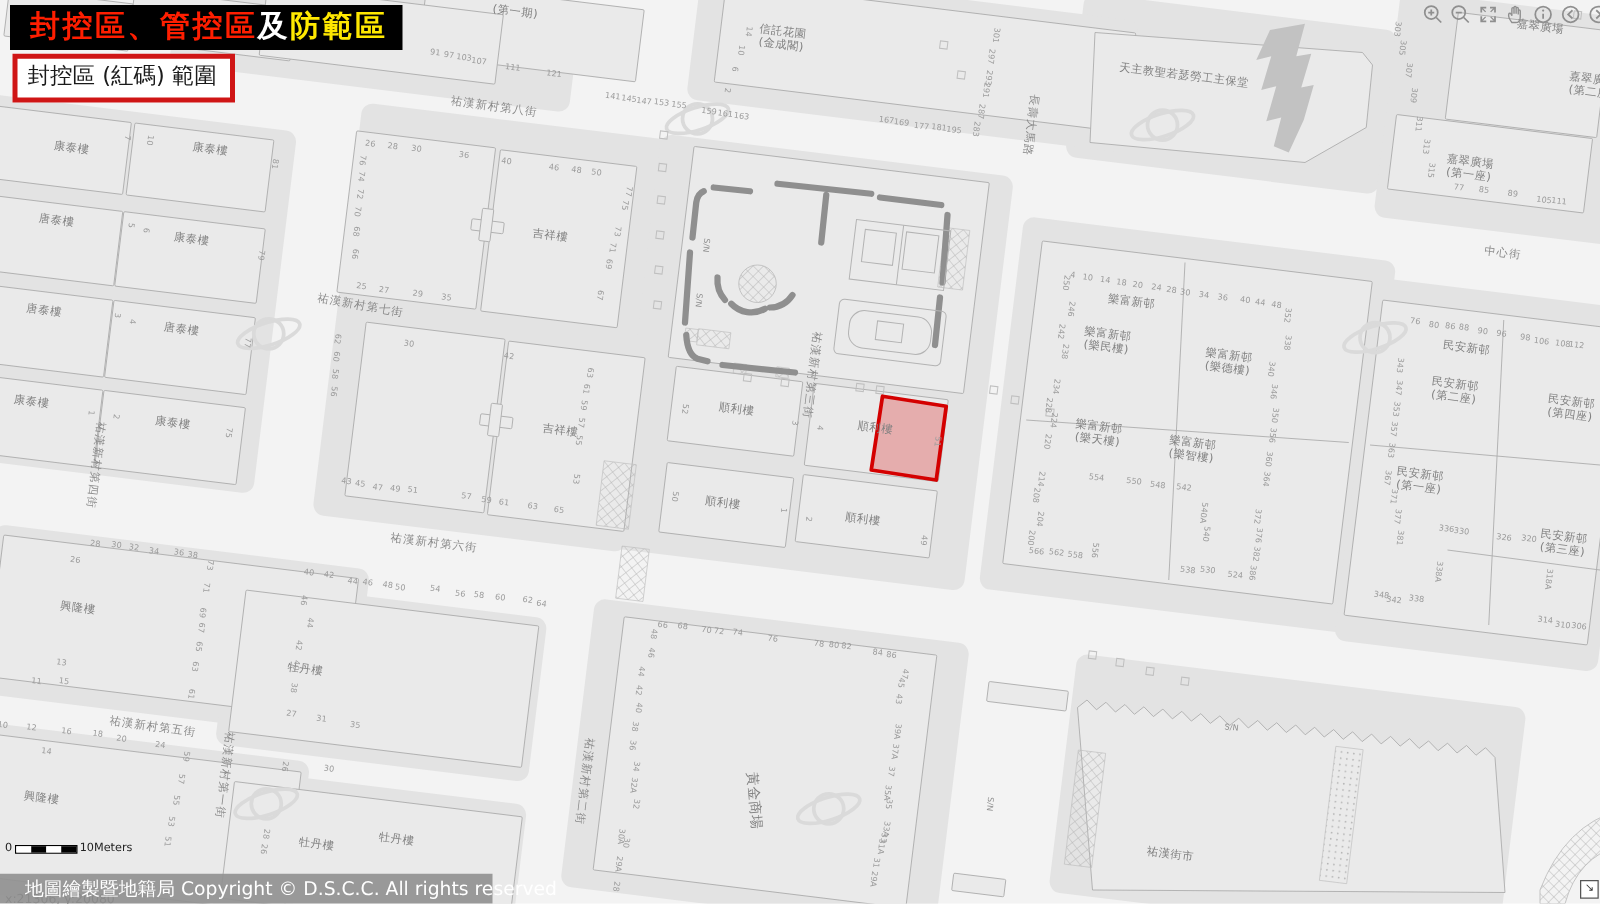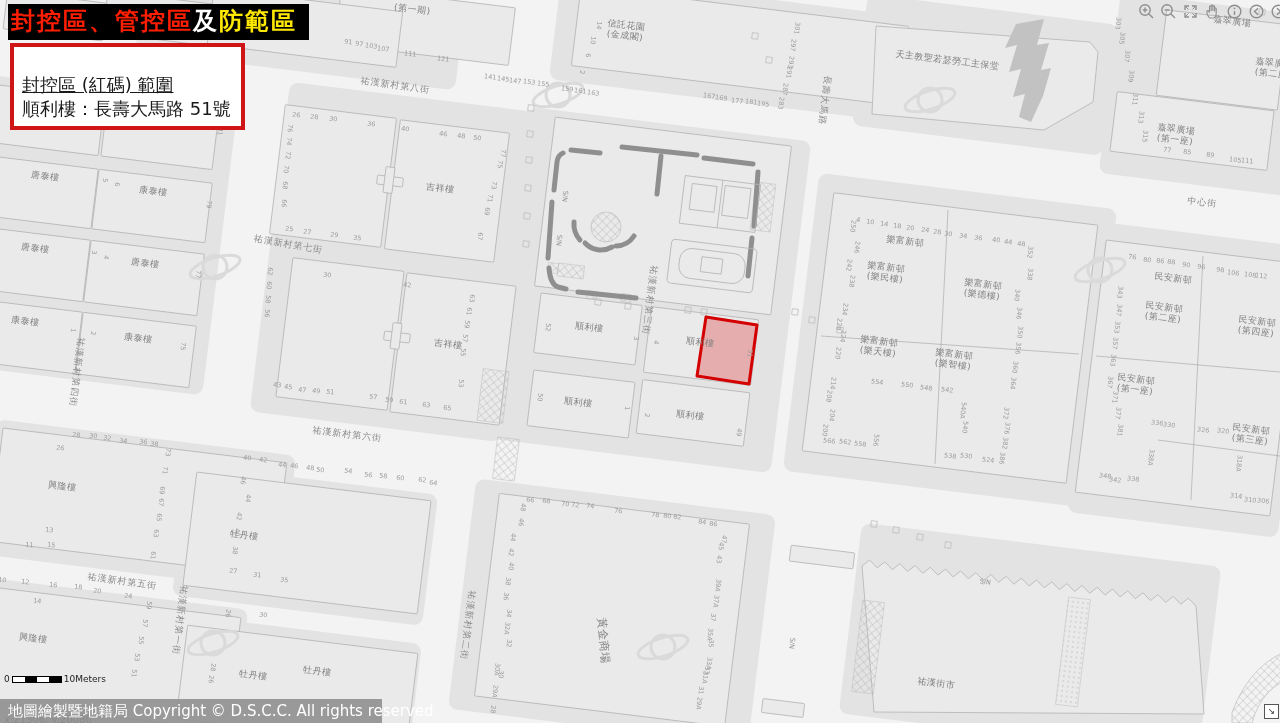--- a/index.html
+++ b/index.html
@@ -1,32 +1,32 @@
 <!DOCTYPE html>
 <html><head>
 <meta charset="utf-8">
 <style>
   html,body{margin:0;padding:0;background:#fff;}
   .stage{position:relative;width:1280px;height:723px;overflow:hidden;background:#f3f3f3;
          font-family:"DejaVu Sans","Liberation Sans",sans-serif;}
   #map-svg{position:absolute;left:0;top:0;}
-  .banner{position:absolute;left:8px;top:4px;background:#000;padding:1px 12px 3px 3px;
+  .banner{position:absolute;left:8px;top:4px;background:#000;padding:1px 12px 3px 16px;
           font-size:24px;font-weight:bold;letter-spacing:2px;white-space:nowrap;}
   .infobox{position:absolute;left:10px;top:43px;background:#fff;border:4px solid #cf1515;
            padding:2px 10px 5px 8px;color:#1a1a1a;font-size:18px;line-height:24px;white-space:nowrap;}
-  .infobox .l1{text-decoration:underline;margin-top:24px;}
+  .infobox .l1{}
   .toolbar{position:absolute;right:-8px;top:2px;display:flex;gap:3px;}
   .tbtn{width:19px;height:19px;cursor:pointer;}
   .tbtn svg{display:block;}
   .scalebar{position:absolute;left:4px;top:674px;display:flex;align-items:center;font-size:9px;color:#222;}
   .scalebar .segs{display:flex;border:1px solid #000;height:5px;margin:0 2px;}
   .scalebar .seg{width:12px;height:5px;}
   .coords{position:absolute;left:4px;top:686px;font-size:10px;color:#333;margin-top:28px;}
   .copybar{position:absolute;left:0;top:699px;width:374px;height:24px;background:rgba(145,145,145,0.92);
-           color:#fff;font-size:15px;line-height:24px;padding-left:8px;white-space:nowrap;}
+           color:#fff;font-size:15px;line-height:24px;padding-left:20px;white-space:nowrap;}
   .resize{position:absolute;right:1px;bottom:4px;width:13px;height:13px;background:#fff;
           border:1px solid #555;font-size:9px;line-height:13px;text-align:center;color:#333;cursor:pointer;}
 </style>
 </head>
 <body>
 
 <div class="stage">
   <svg id="map-svg" width="1280" height="723" viewBox="0 0 1280 723">
     <defs>
       <pattern id="hatch" width="6" height="6" patternUnits="userSpaceOnUse" patternTransform="rotate(45)">
@@ -495,21 +495,20 @@
       <text x="790" y="643" text-anchor="middle" font-size="6.5" fill="#909090" transform="rotate(97 790 643)" letter-spacing="0"><tspan x="790" dy="0">S/N</tspan></text>
       <text x="985" y="584" text-anchor="middle" font-size="6.5" fill="#909090" transform="rotate(7 985 584)" letter-spacing="0"><tspan x="985" dy="0">S/N</tspan></text>
     </svg>
 
   <div class="banner">
     <span id="seg0" style="color: rgb(255, 30, 0);">封控區、管控區</span><span id="seg1" style="color: rgb(255, 255, 255);">及</span><span id="seg2" style="color: rgb(255, 232, 0);">防範區</span>
   </div>
 
   <div class="infobox">
     <div class="l1">封控區 (紅碼) 範圍</div>
-    <div class="l2">順利樓：長壽大馬路 51號</div>
   </div>
 
   <div class="toolbar">
     <div class="tbtn" title="zoom-in">
       <svg width="19" height="19" viewBox="0 0 19 19" fill="none" stroke="#8f8f8f" stroke-width="1.4">
         <circle cx="8" cy="8" r="5.2"></circle>
           <line x1="12" y1="12" x2="16" y2="16"></line>
         <line x1="5.6" y1="8" x2="10.4" y2="8"></line>
           <line x1="8" y1="5.6" x2="8" y2="10.4"></line>
       </svg>

